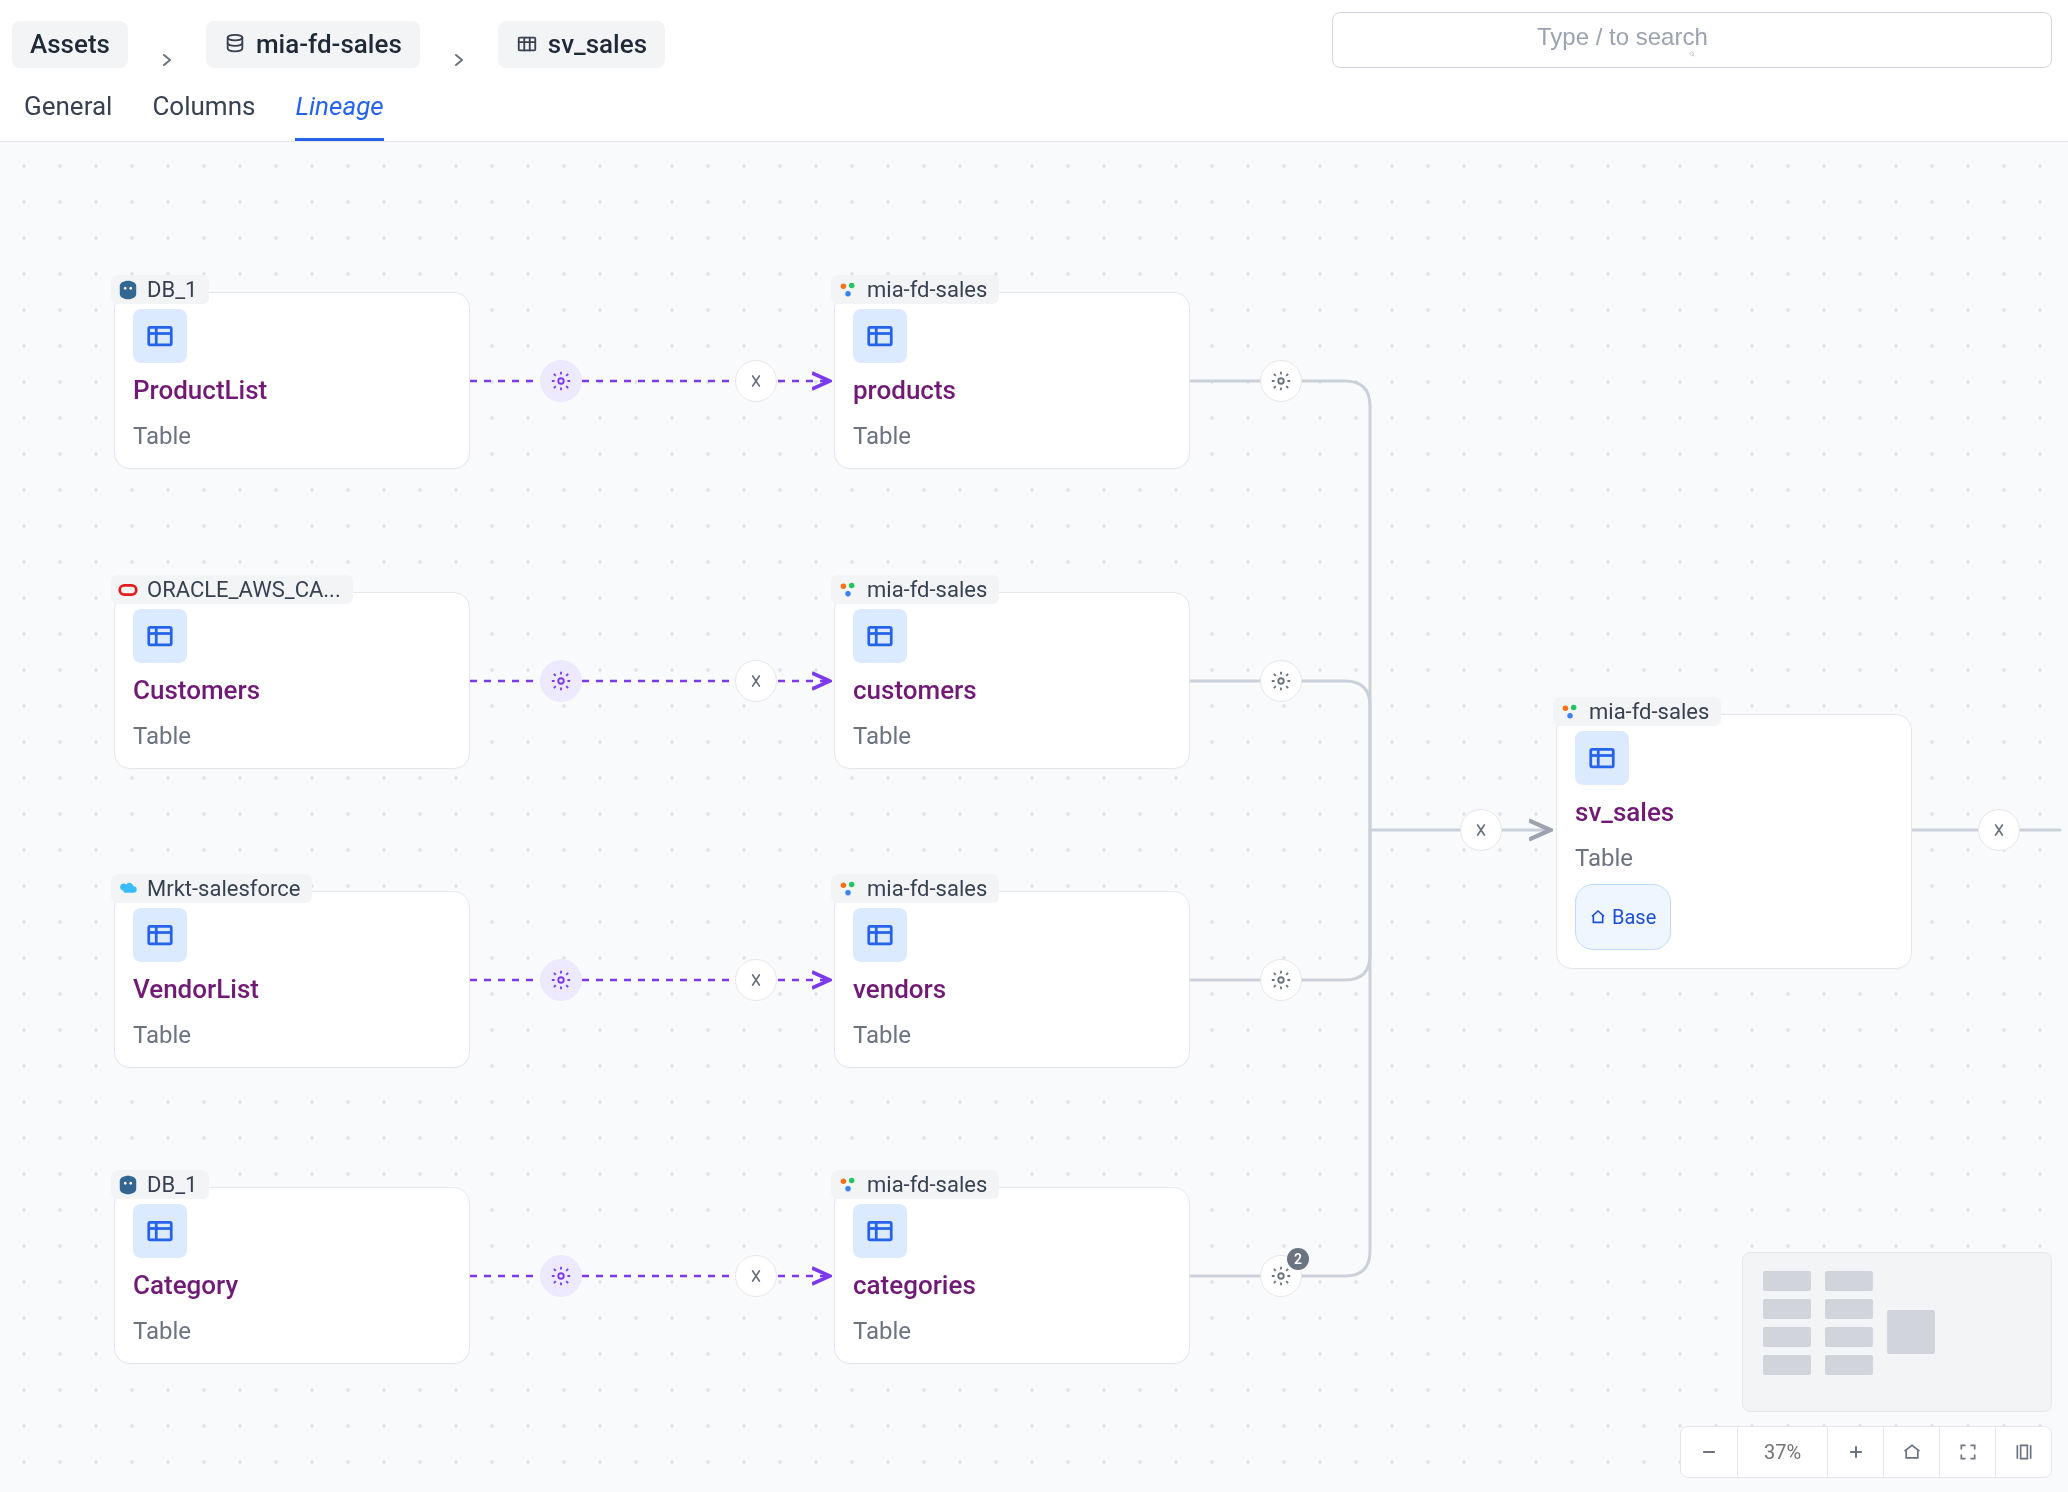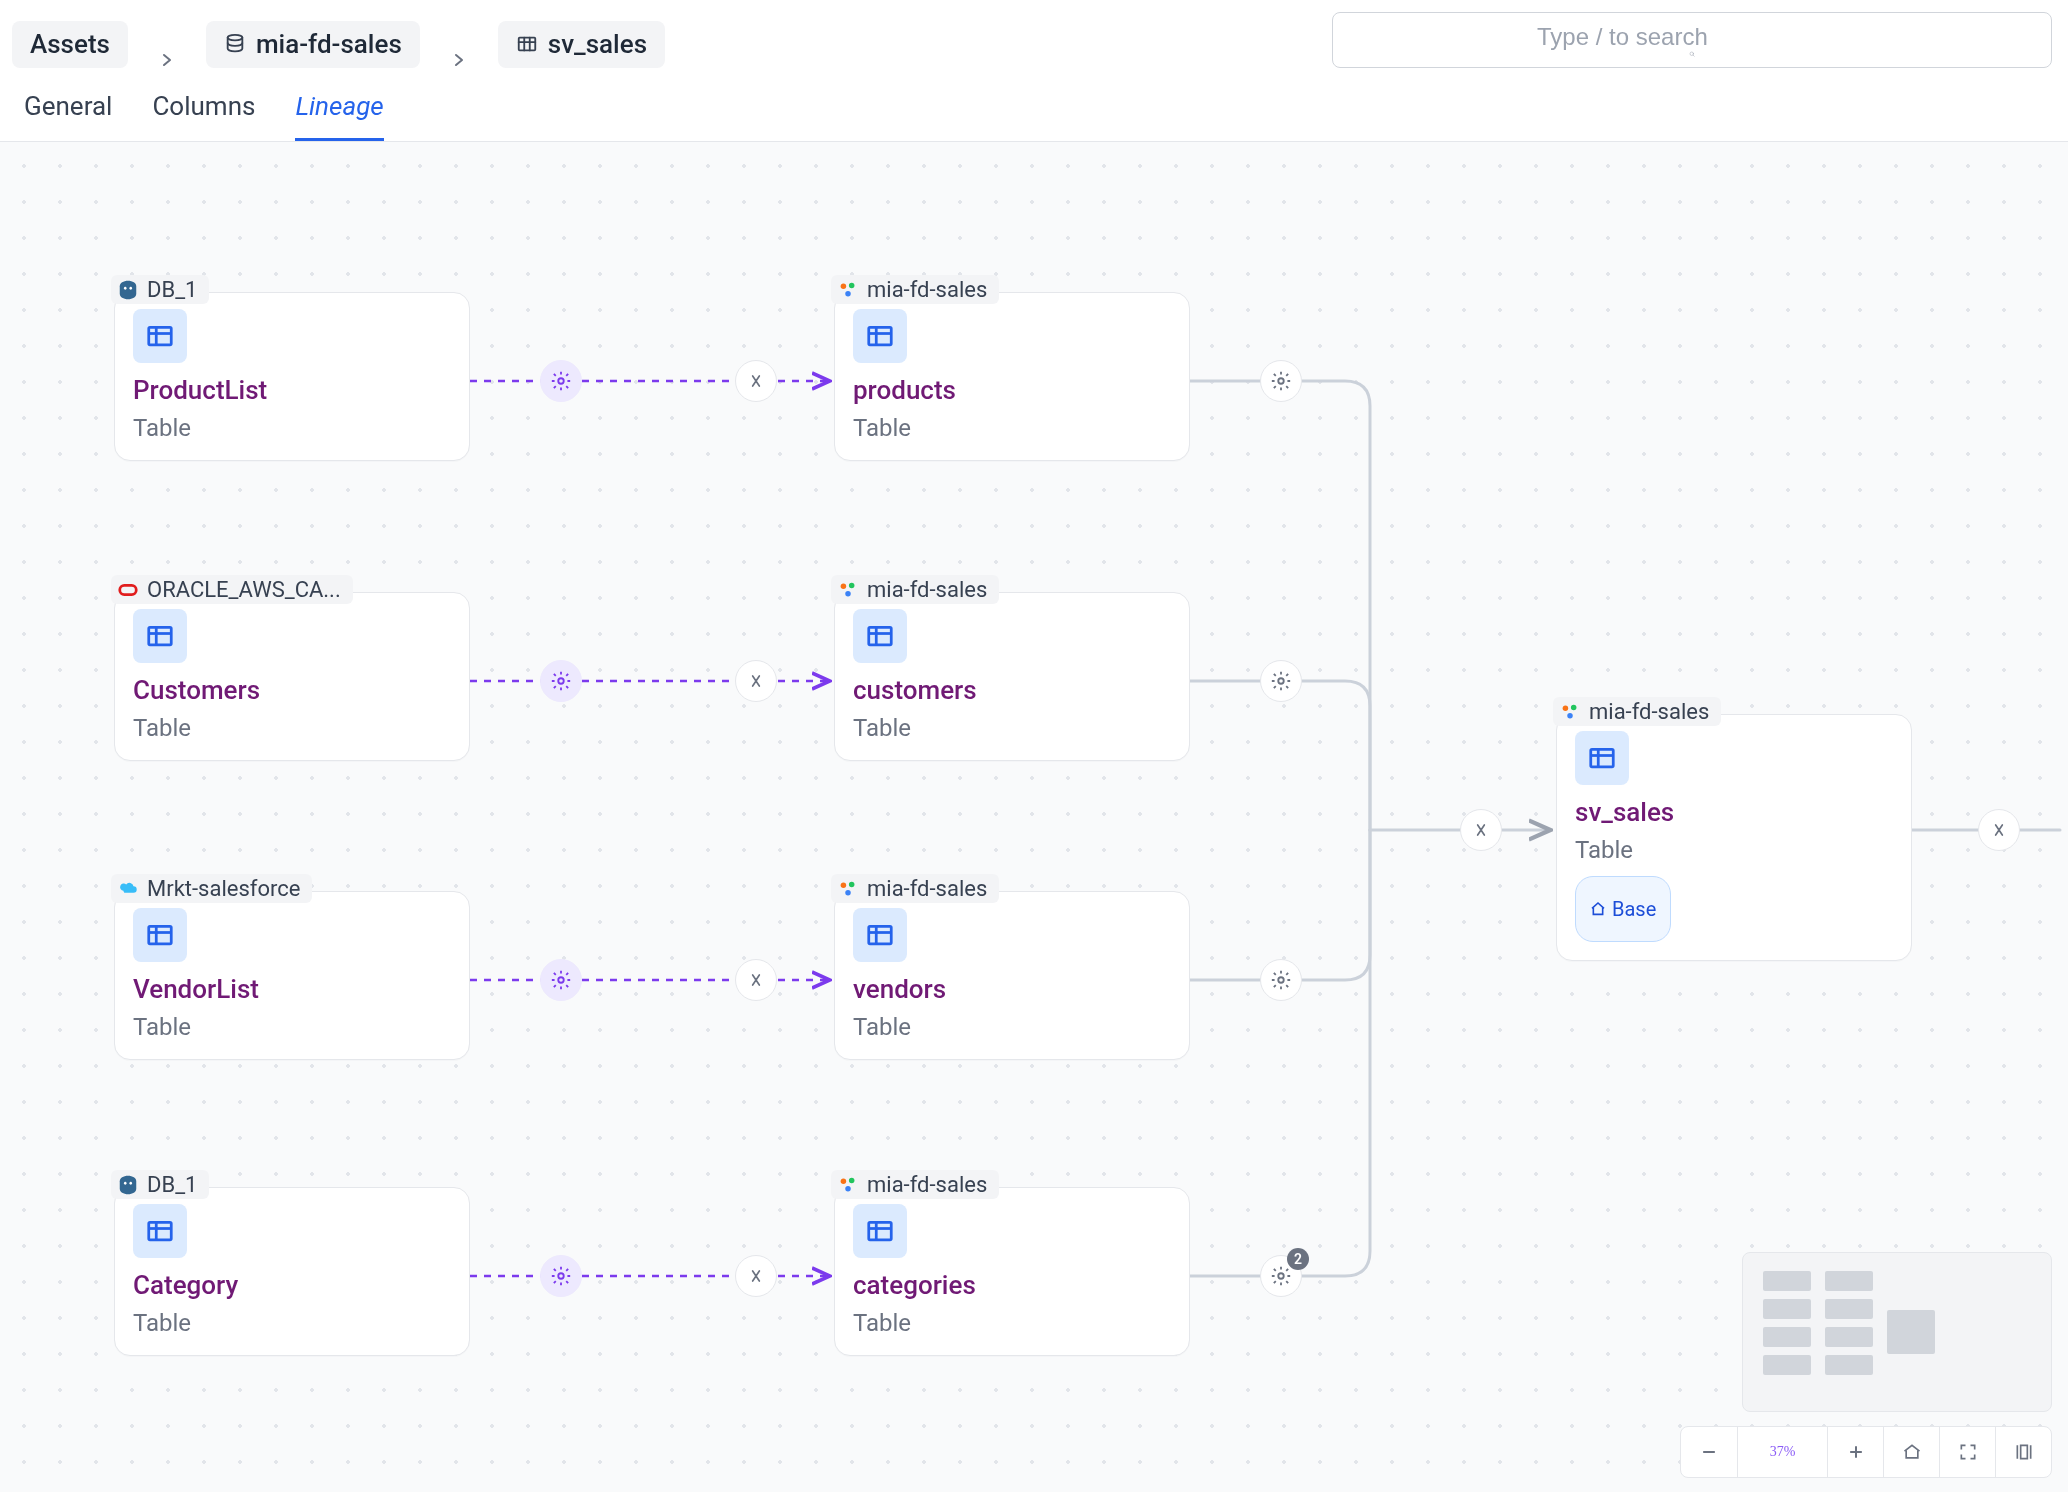--- a/index.html
+++ b/index.html
@@ -152,21 +152,21 @@
   }
   .node .title {
     font-size: 26px;
     font-weight: 500;
     color: #701a75;
     line-height: 1.35;
   }
   .node .subtitle {
     font-size: 24px;
     color: #6b7280;
-    margin-top: 6px;
+    margin-top: 14px;
   }
   .node .badge {
     display: inline-flex;
     align-items: center;
     gap: 6px;
     margin-top: 12px;
     background: #eff6ff;
     border: 1.5px solid #bfdbfe;
     color: #1d4ed8;
     border-radius: 18px;
@@ -220,23 +220,22 @@
   .footer .cell {
     width: 56px;
     display:flex; align-items:center; justify-content:center;
     color:#6b7280;
     border-left:1px solid #e5e7eb;
     height:100%;
   }
   .footer .cell:first-child { border-left:none; }
   .footer .zoom-val {
     width:90px;
-    font-size:14px;
-    color:#8b5cf6;
-    font-family:Liberation Serif, serif;
+    font-size:20px;
+    color:#737373;
   }
 
   
   .minimap {
     position: absolute;
     right: 16px;
     bottom: 80px;
     width: 310px;
     height: 160px;
     background:#f3f4f6;

